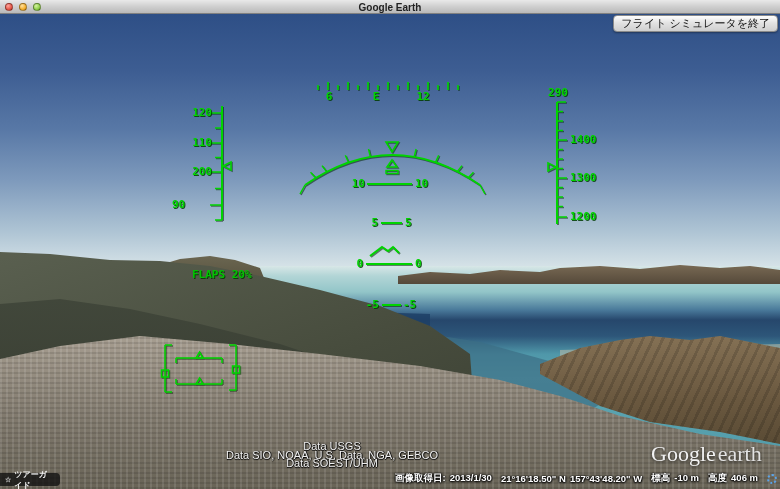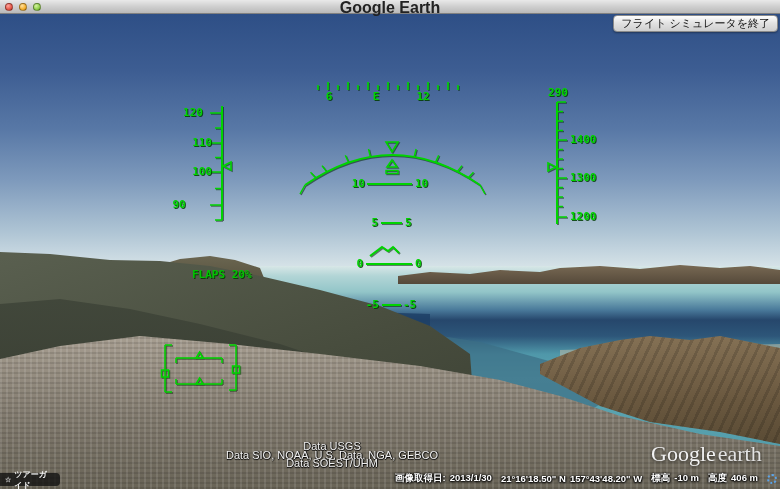--- a/index.html
+++ b/index.html
@@ -3,21 +3,21 @@
 <meta charset="utf-8">
 <style>
   * { margin:0; padding:0; box-sizing:border-box; }
   body { font-family:"Liberation Sans", sans-serif; background:#333; }
   .window { position:relative; width:780px; height:489px; overflow:hidden; background:#000; }
 
   
   .titlebar { position:absolute; top:0; left:0; width:780px; height:14px;
     background:linear-gradient(#e9e9e9,#cfcfcf 50%,#b9b9b9); border-bottom:1px solid #808080; z-index:50; }
   .title { position:absolute; top:1px; left:0; width:100%; text-align:center;
-    font-size:16px; font-weight:bold; color:#222; line-height:13px; }
+    font-size:10px; font-weight:bold; color:#222; line-height:13px; }
   .light { position:absolute; top:3px; width:8px; height:8px; border-radius:50%; border:1px solid rgba(0,0,0,.35); }
   .light.red { left:5px; background:radial-gradient(circle at 35% 30%, #ffa69e, #e8594a 60%, #b03a2e); }
   .light.yellow { left:19px; background:radial-gradient(circle at 35% 30%, #ffe1a0, #f5b231 60%, #c47f12); }
   .light.green { left:33px; background:radial-gradient(circle at 35% 30%, #d6f3a2, #93d14e 60%, #5d9a22); }
 
   
   .viewport { position:absolute; top:14px; left:0; width:780px; height:475px; overflow:hidden; }
   .layer { position:absolute; }
 
   .sky { top:0; left:0; width:780px; height:256px;
@@ -165,24 +165,24 @@
         <rect x="161.5" y="356" width="7" height="7"></rect>
         <path d="M236,331 V376 M236,331 H229 M236,376 H229"></path>
         <rect x="232.5" y="352" width="7" height="7"></rect>
         <path d="M176,344 H222 M176,344 V349 M222,344 V349"></path>
         <path d="M196,344 L203,344 L199.5,338 Z"></path>
         <path d="M176,370 H222 M176,370 V365 M222,370 V365"></path>
         <path d="M196,370 L203,370 L199.5,364 Z"></path>
       </g>
     </svg>
 
-    <span class="hud-num" style="left:174px;top:93px;width:38px;text-align:center">120</span>
+    <span class="hud-num" style="left:174px;top:93px;width:38px;text-align:right">120</span>
     <span class="hud-num" style="left:174px;top:123px;width:38px;text-align:right">110</span>
-    <span class="hud-num" style="left:174px;top:152px;width:38px;text-align:right">100</span>
-    <span class="hud-num" style="left:160px;top:185px;width:38px;text-align:center">90</span>
+    <span class="hud-num" style="left:174px;top:152px;width:38px;text-align:right">200</span>
+    <span class="hud-num" style="left:172px;top:185px;width:38px;text-align:left">90</span>
 
     <span class="hud-num" style="left:538px;top:73px;width:40px;text-align:center">290</span>
     <span class="hud-num" style="left:570px;top:120px;width:40px">1400</span>
     <span class="hud-num" style="left:570px;top:158px;width:40px">1300</span>
     <span class="hud-num" style="left:570px;top:197px;width:40px">1200</span>
 
     <span class="hud-num" style="left:319px;top:77px;width:20px;text-align:center">6</span>
     <span class="hud-num" style="left:366px;top:77px;width:20px;text-align:center">E</span>
     <span class="hud-num" style="left:413px;top:77px;width:20px;text-align:center">12</span>
 

